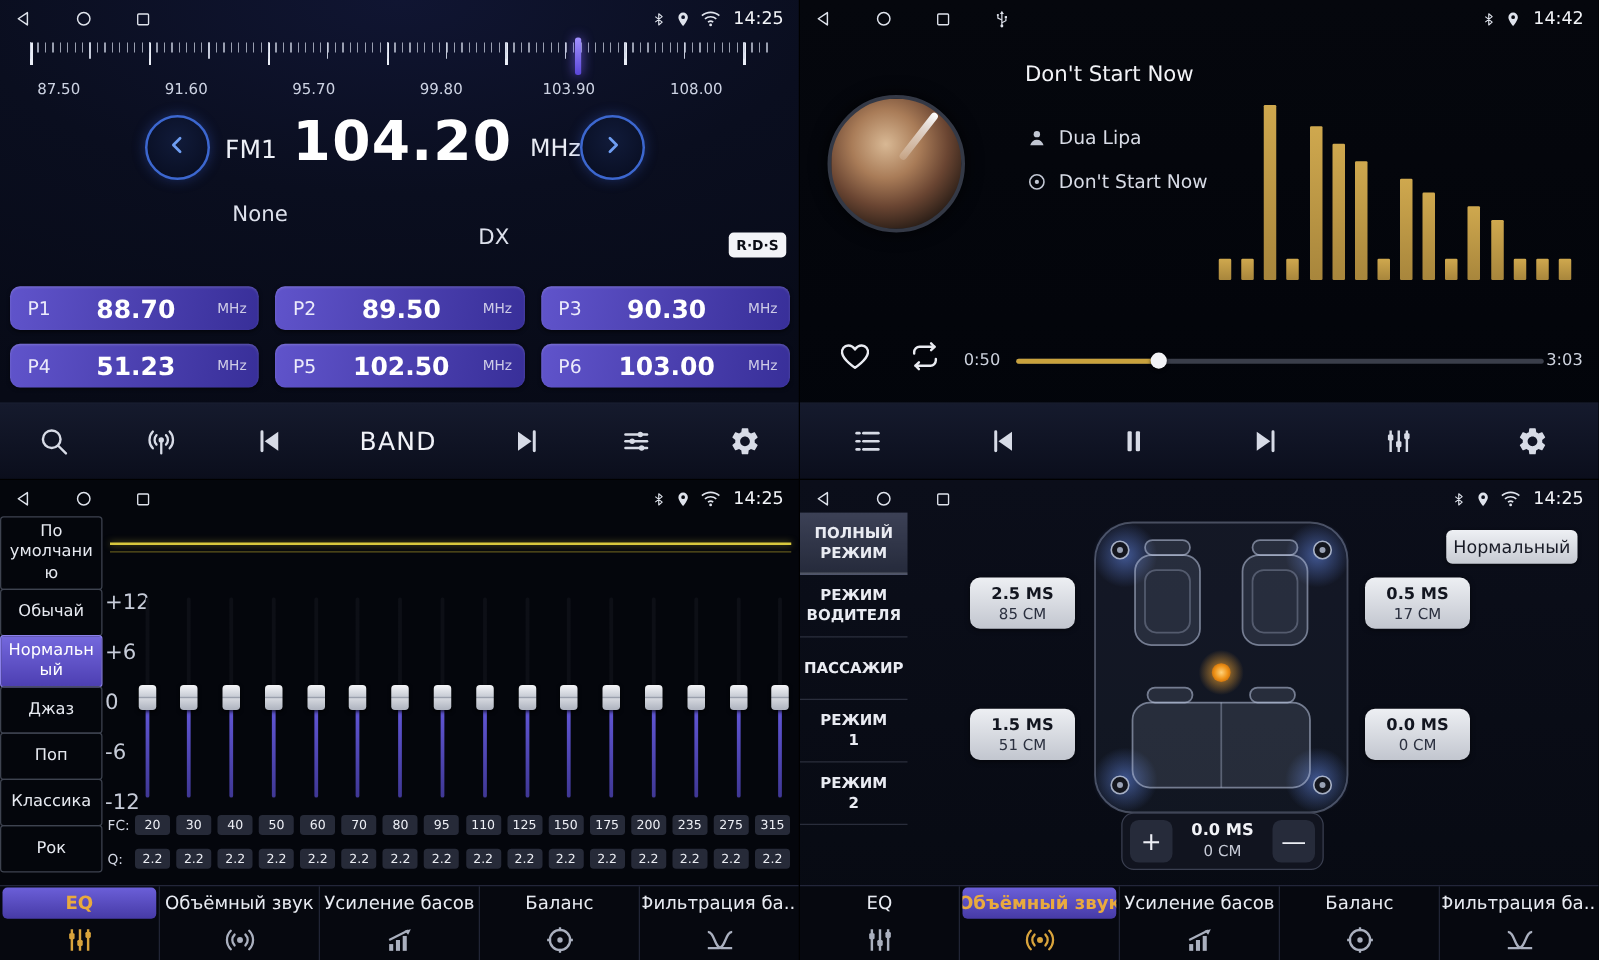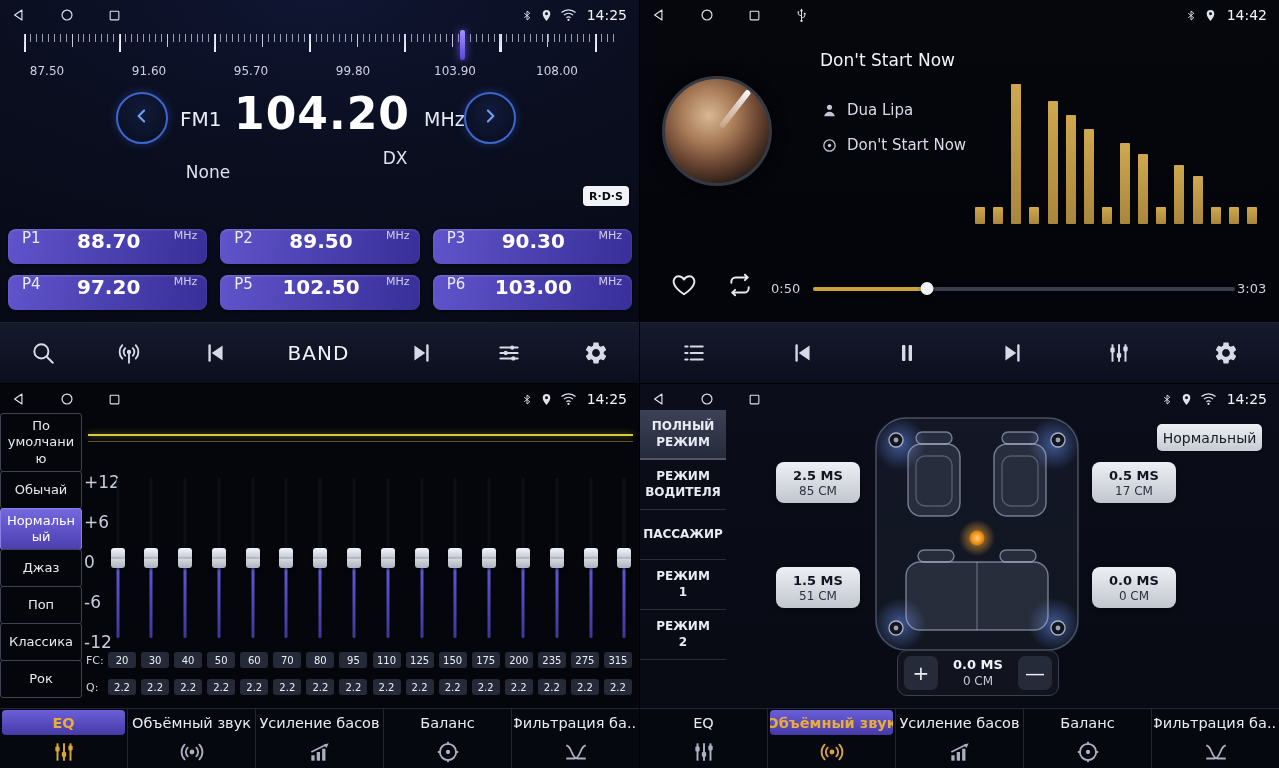--- a/index.html
+++ b/index.html
@@ -33,24 +33,24 @@
     background-size:100% 8px,100% 13px,100% 18px;background-repeat:no-repeat;}
   .tuner-indicator{position:absolute;top:-4px;width:5px;height:30px;border-radius:2px;background:linear-gradient(180deg,#a291ff,#5a46d8);box-shadow:0 0 9px rgba(125,100,255,.85);}
   .ruler-labels{position:absolute;left:25px;top:64px;width:554px;display:flex;justify-content:space-between;font-size:12px;color:#ccd2e2;}
   .ruler-labels span{width:44px;text-align:center;}
   .circle-btn{position:absolute;width:52px;height:52px;border-radius:50%;border:2.5px solid #3c67cf;background:radial-gradient(circle at 50% 38%,#111b3a,#070c1e);display:flex;align-items:center;justify-content:center;color:#6f9ef2;box-shadow:0 0 10px rgba(60,100,220,.35);}
   #btn-seek-down{left:116px;top:92px;} #btn-seek-up{left:464px;top:92px;}
   .band-name{position:absolute;left:180px;top:107px;font-size:20px;color:#edf0f7;}
   .freq-value{position:absolute;left:232px;top:88px;width:180px;text-align:center;font-size:44px;font-weight:bold;color:#fff;letter-spacing:1px;}
   .freq-unit{position:absolute;left:424px;top:108px;font-size:19px;color:#e7eaf3;}
   .sig-left{position:absolute;left:168px;top:162px;width:80px;text-align:center;font-size:17px;color:#dde1ec;}
-  .sig-right{position:absolute;left:372px;top:148px;width:46px;text-align:center;font-size:17px;color:#dde1ec;}
+  .sig-right{position:absolute;left:372px;top:180px;width:46px;text-align:center;font-size:17px;color:#dde1ec;}
   .rds-badge{position:absolute;left:583px;top:186px;width:46px;height:20px;background:#f2f3f7;border-radius:4px;color:#0a0c14;font-size:11px;font-weight:bold;display:flex;align-items:center;justify-content:center;}
   .preset-grid{position:absolute;left:8px;top:229px;width:624px;display:grid;grid-template-columns:repeat(3,1fr);gap:11px 13px;}
-  .preset{height:35px;border-radius:8px;background:linear-gradient(100deg,#6054cb 0%,#4a3fae 55%,#382f99 100%);display:flex;padding:0 10px 0 14px;box-shadow:inset 0 1px 2px rgba(255,255,255,.18),0 1px 3px rgba(0,0,0,.5);}
+  .preset{height:35px;border-radius:8px;background:linear-gradient(100deg,#6054cb 0%,#4a3fae 55%,#382f99 100%);display:flex;align-items:center;padding:0 10px 0 14px;box-shadow:inset 0 1px 2px rgba(255,255,255,.18),0 1px 3px rgba(0,0,0,.5);}
   .p-label{font-size:15px;color:#ecebfb;width:30px;}
   .p-freq{flex:1;text-align:center;font-size:20px;font-weight:bold;color:#fff;}
   .p-unit{font-size:11px;color:rgba(255,255,255,.75);width:32px;text-align:right;}
 
   
   .album-art{position:absolute;left:22px;top:76px;width:110px;height:110px;border-radius:50%;border:3px solid #343946;background:radial-gradient(circle at 42% 35%,#d8b894 0%,#a97c58 30%,#6a4532 55%,#241a14 80%,#0e0c0b 100%);box-shadow:0 0 14px rgba(0,0,0,.8);}
   .album-sheen{position:absolute;left:64%;top:7%;width:6px;height:46px;background:linear-gradient(180deg,#ffffff,rgba(255,255,255,.15));border-radius:3px;transform:rotate(38deg);}
   .track-title{position:absolute;left:180px;top:50px;font-size:17px;color:#f2f3f7;}
   .meta-row{position:absolute;left:181px;display:flex;align-items:center;gap:9px;}
   .micon{color:#c2c7d3;display:flex;}
@@ -193,21 +193,21 @@
           <div class="p-freq">89.50</div>
           <div class="p-unit">MHz</div>
         </div>
         <div class="preset">
           <div class="p-label">P3</div>
           <div class="p-freq">90.30</div>
           <div class="p-unit">MHz</div>
         </div>
         <div class="preset">
           <div class="p-label">P4</div>
-          <div class="p-freq">97.20</div>
+          <div class="p-freq">51.23</div>
           <div class="p-unit">MHz</div>
         </div>
         <div class="preset">
           <div class="p-label">P5</div>
           <div class="p-freq">102.50</div>
           <div class="p-unit">MHz</div>
         </div>
         <div class="preset">
           <div class="p-label">P6</div>
           <div class="p-freq">103.00</div>

